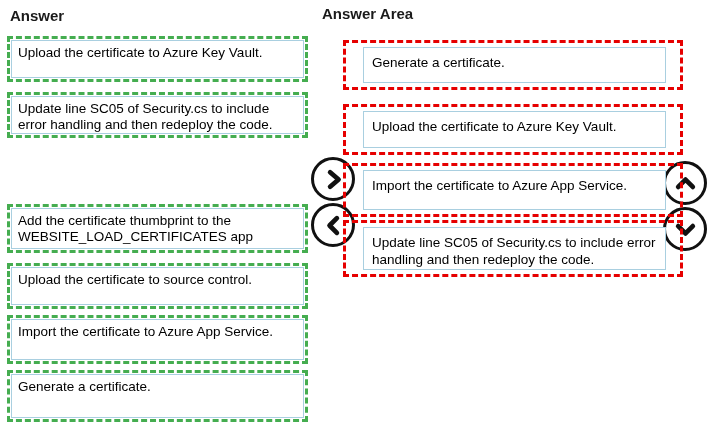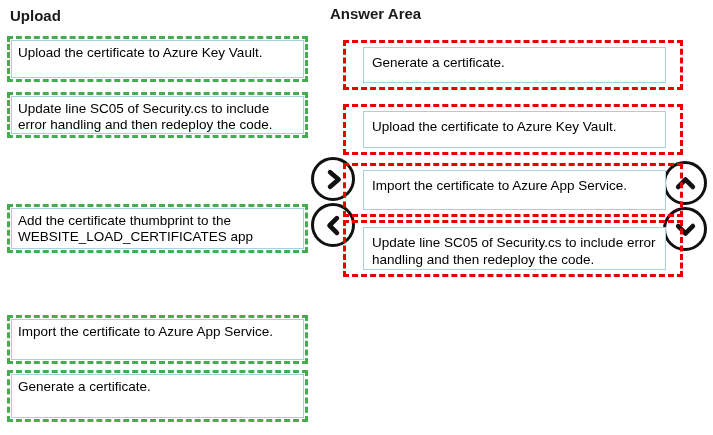--- a/index.html
+++ b/index.html
@@ -15,21 +15,21 @@
   }
 
   .col-header {
     position: absolute;
     font-size: 15px;
     font-weight: bold;
     color: #1a1a1a;
     white-space: nowrap;
   }
   .actions-header { left: 10px; top: 7px; }
-  .answer-header  { left: 330px; top: 5px; }
+  .answer-header  { left: 322px; top: 5px; }
 
   
   .action-box {
     position: absolute;
     left: 7px;
     width: 301px;
     border: 3px dashed #45ad50;
     background: #ffffff;
     padding: 1px;
     z-index: 1;
@@ -87,31 +87,34 @@
   .btn-right { left: 311px; top: 157px; }
   .btn-left  { left: 311px; top: 203px; }
   .btn-up    { left: 663px; top: 161px; }
   .btn-down  { left: 663px; top: 207px; }
 </style>
 </head>
 <body>
 
 <div class="canvas">
 
-  <div class="col-header actions-header">Upload</div>
+  <div class="col-header actions-header">Answer</div>
   <div class="col-header answer-header">Answer Area</div>
 
   <div class="action-box" style="top:36px;height:46px;">
     <div class="action-inner">Upload the certificate to Azure Key Vault.</div>
   </div>
   <div class="action-box" style="top:92px;height:46px;">
     <div class="action-inner">Update line SC05 of Security.cs to include error handling and then redeploy the code.</div>
   </div>
   <div class="action-box" style="top:204px;height:49px;">
     <div class="action-inner">Add the certificate thumbprint to the WEBSITE_LOAD_CERTIFICATES app setting.</div>
+  </div>
+  <div class="action-box" style="top:263px;height:46px;">
+    <div class="action-inner">Upload the certificate to source control.</div>
   </div>
   <div class="action-box" style="top:315px;height:49px;">
     <div class="action-inner">Import the certificate to Azure App Service.</div>
   </div>
   <div class="action-box" style="top:370px;height:52px;">
     <div class="action-inner">Generate a certificate.</div>
   </div>
 
   <div class="circle-btn btn-right">
     <span>

